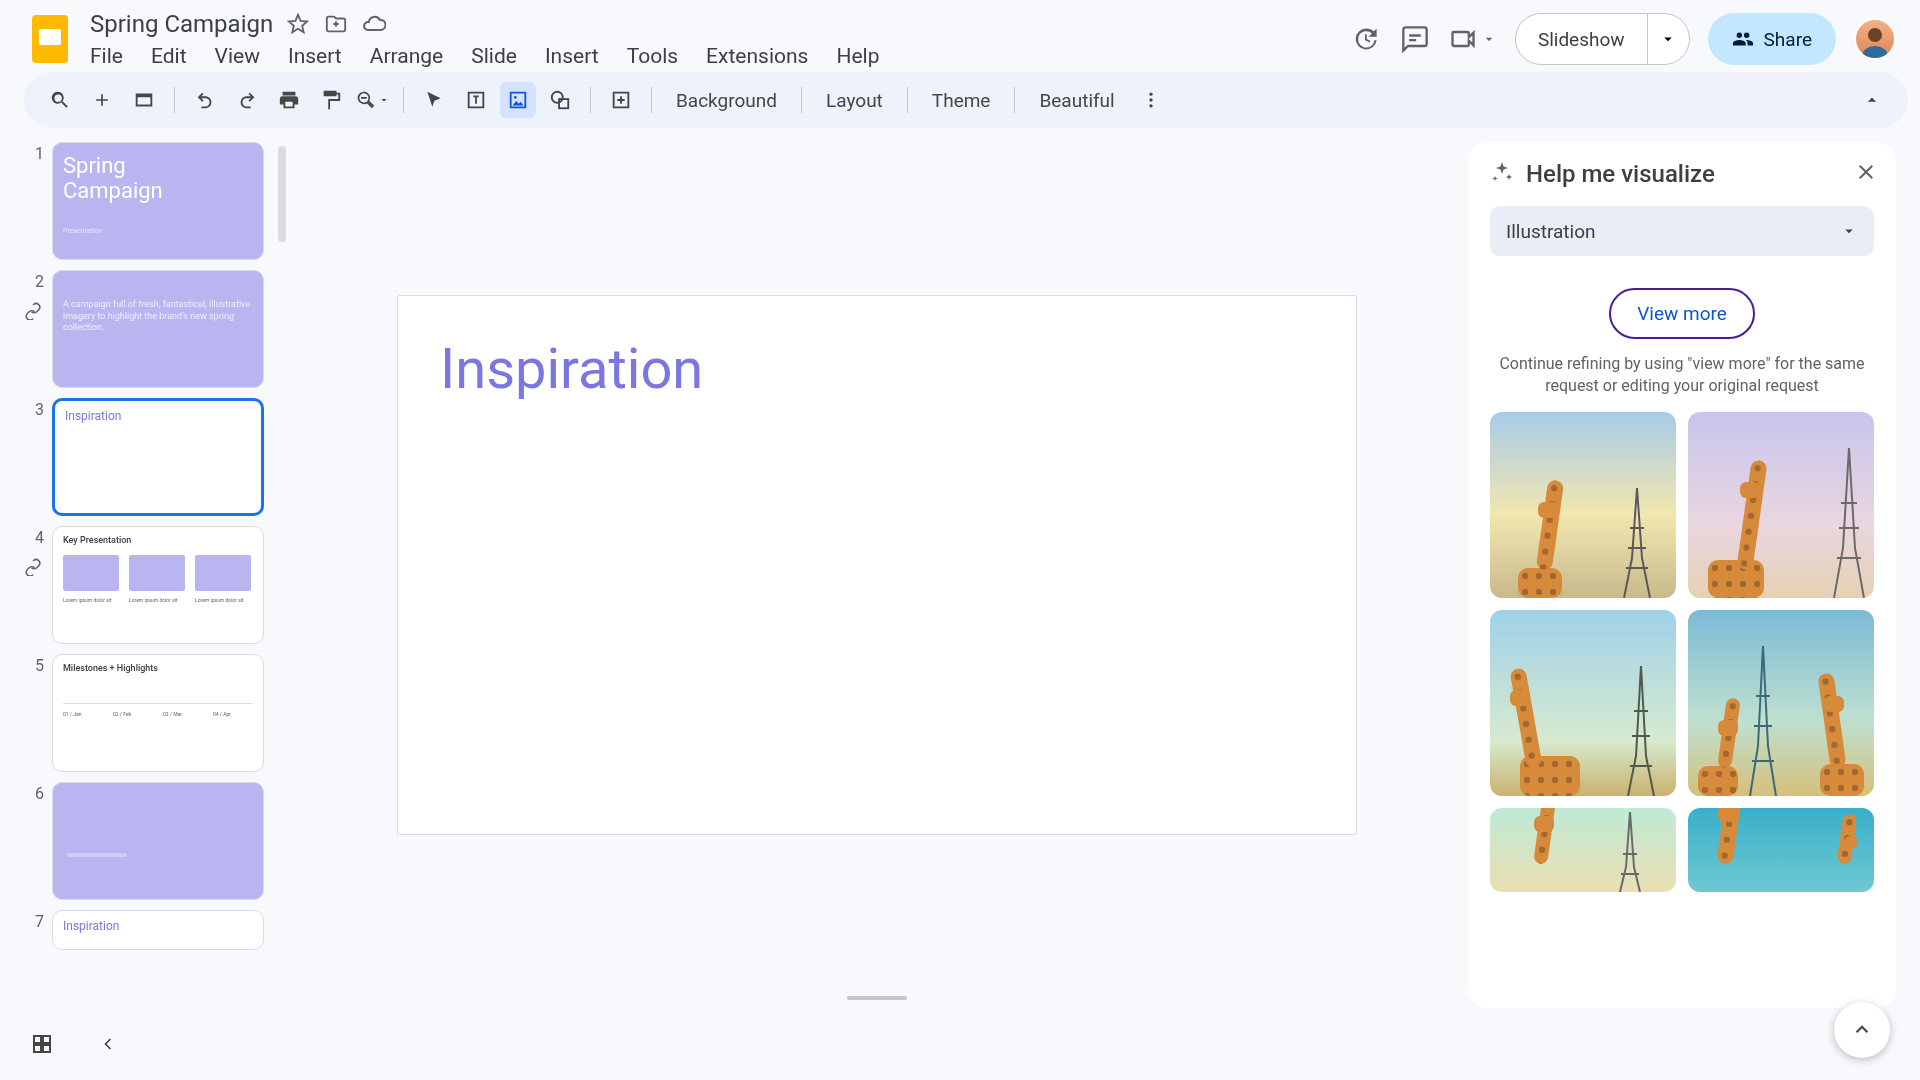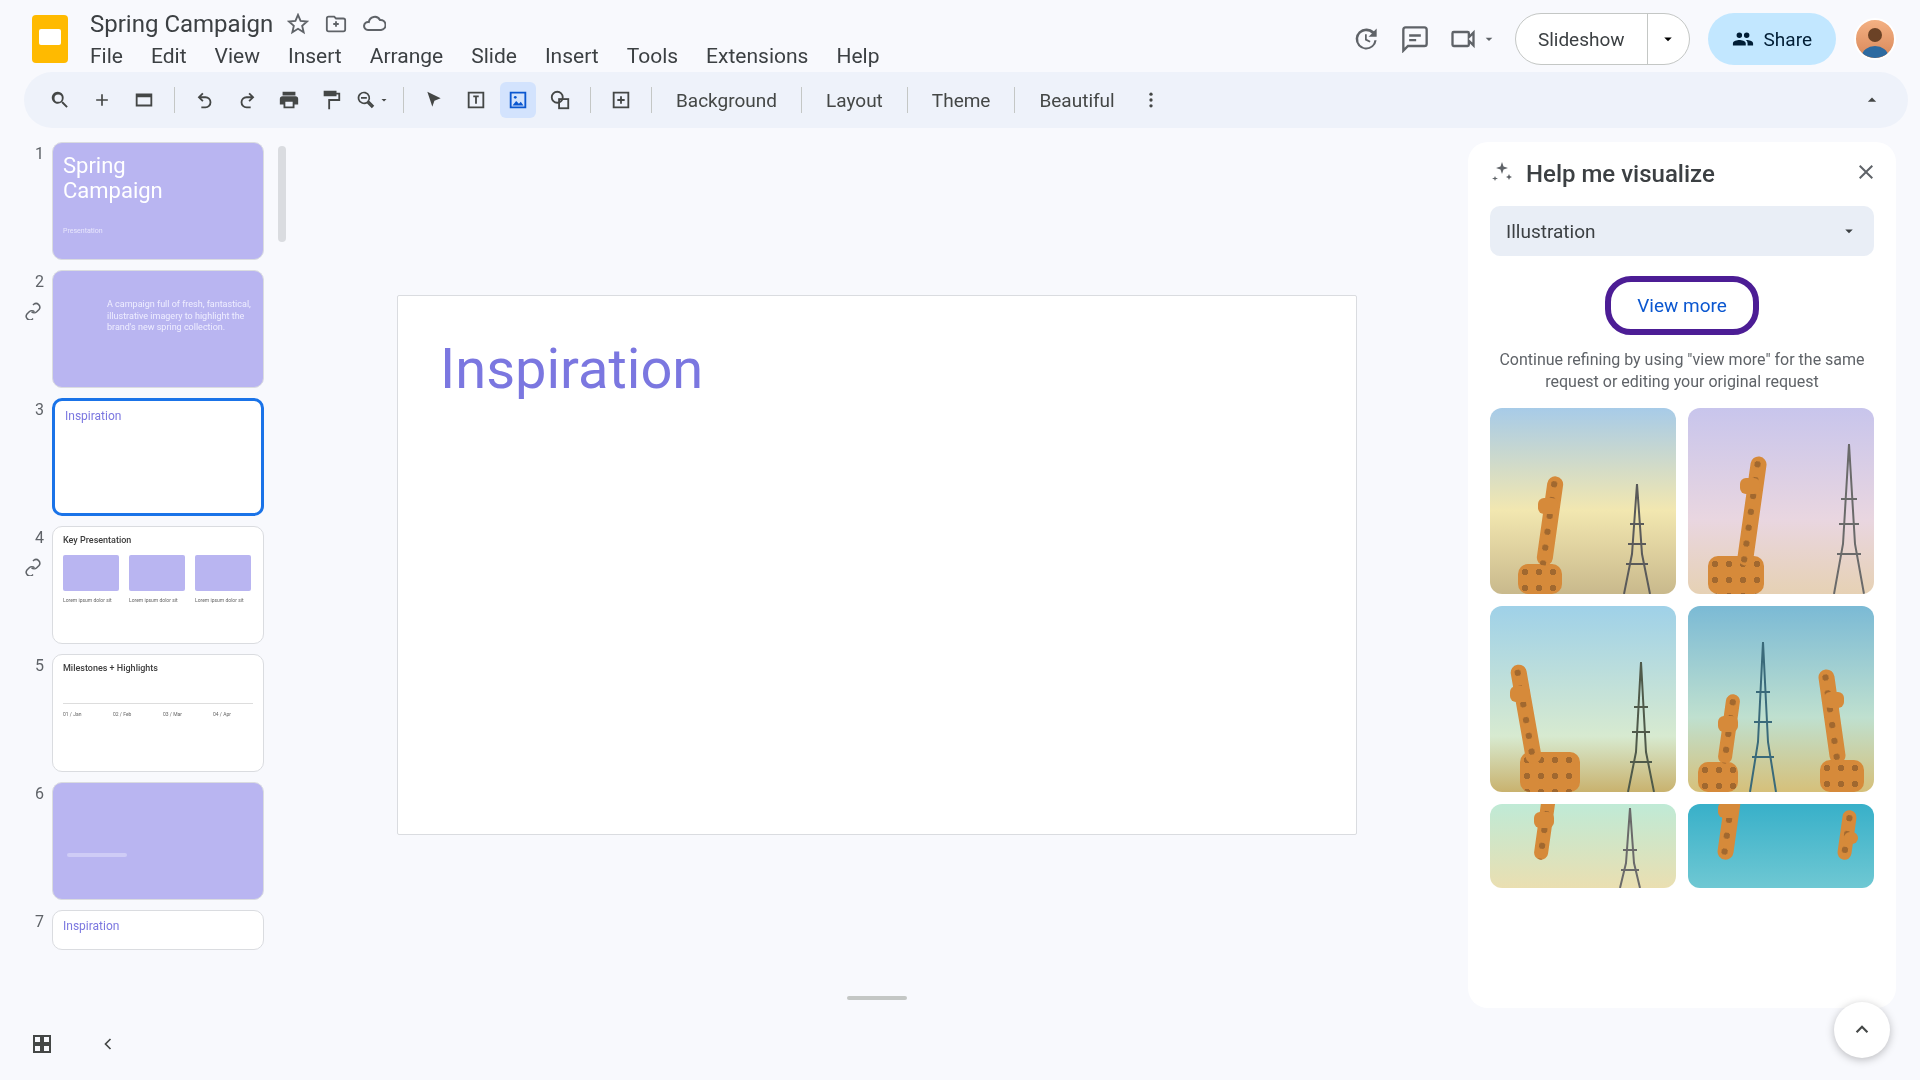--- a/index.html
+++ b/index.html
@@ -75,21 +75,21 @@
 .slide-num { width:20px; text-align:right; font-size:16px; color:#5f6368; padding-top:2px;}
 .link-badge{ position:absolute; left:0; top:32px; color:#5f6368;}
 .thumb {
   width: 212px; height: 118px; border-radius: 10px; border:1px solid #dadce0; background:#fff;
   position:relative; overflow:hidden; cursor:pointer;
 }
 .thumb.filled { background:#b9b5f1; }
 .thumb.selected { border:3px solid #1a73e8; }
 .thumb .t-title { position:absolute; left:10px; top:10px; font-size:22px; color:#fff; line-height:1.15;}
 .thumb .t-sub { position:absolute; left:10px; bottom:24px; font-size:7px; color:#e8e6fc;}
-.thumb .t-body { position:absolute; left:10px; top:28px; right:10px; font-size:9px; color:#efeeff; line-height:1.3;margin-left:44px;}
+.thumb .t-body { position:absolute; left:10px; top:28px; right:10px; font-size:9px; color:#efeeff; line-height:1.3;}
 .thumb .t-small-title{position:absolute; left:10px; top:8px; font-size:12px; color:#7b77e0;}
 .thumb .t-kd-title{position:absolute; left:10px; top:8px; font-size:9px; color:#3c3c3c; font-weight:500;}
 .thumb .kd-blocks{position:absolute; left:10px; top:28px; display:flex; gap:10px;}
 .thumb .kd-blocks div{width:56px;height:36px;background:#b9b5f1;border-radius:2px;}
 .thumb .kd-txt{position:absolute; left:10px; top:70px; display:flex; gap:10px;}
 .thumb .kd-txt span{width:56px;font-size:5px;color:#666;}
 .thumb .ms-row{position:absolute;left:10px;right:10px;top:56px;display:flex;justify-content:space-between;}
 .thumb .ms-row span{font-size:5px;color:#666;width:40px;}
 .thumb .ms-line{position:absolute;left:10px;right:10px;top:48px;height:1px;background:#ddd;}
 .thumb.purple-plain{background:#b9b5f1;}
@@ -124,21 +124,21 @@
 .sp-close{ position:absolute; right:18px; top:18px; cursor:pointer; color:#5f6368;}
 .prompt-box{
   margin-top:20px; border:1px solid #c4c7c5; border-radius:14px; padding:16px 18px; min-height:150px;
   font-size:19px; color:#3c4043; line-height:1.4;
 }
 .style-select{
   margin-top:18px; background:#e9eef6; border-radius:10px; height:50px; display:flex; align-items:center;
   justify-content:space-between; padding:0 16px; font-size:19px; color:#3c4043; cursor:pointer;
 }
 .view-more{
-  margin:20px auto 0; border:6px solid #4c1d95; color:#0b57d0; font-size:19px; padding:12px 26px;
+  margin:32px auto 0; border:2px solid #4c1d95; color:#0b57d0; font-size:19px; padding:12px 26px;
   border-radius:26px; cursor:pointer; width:fit-content;text-align:right;
 }
 .refine-text{ margin-top:14px; text-align:center; font-size:16px; color:#5f6368; line-height:1.35;}
 .gen-grid{ margin-top:16px; display:grid; grid-template-columns:1fr 1fr; gap:12px;}
 .gen-img{ width:100%; aspect-ratio:1/1; border-radius:12px; overflow:hidden; position:relative; cursor:pointer;}
 .gen-img.short{aspect-ratio: 1 / 0.45;}
 .sky1{background:linear-gradient(#a7cbe8 0%, #f2e7b0 55%, #c9b98c 100%);}
 .sky2{background:linear-gradient(#c8c5ec 0%, #e9d6e0 60%, #e6d1b4 100%);}
 .sky3{background:linear-gradient(#9fd1e8 0%, #d7ead0 70%, #c9b26e 100%);}
 .sky4{background:linear-gradient(#7bbad5 0%, #bfe0cf 60%, #d6c07a 100%);}

